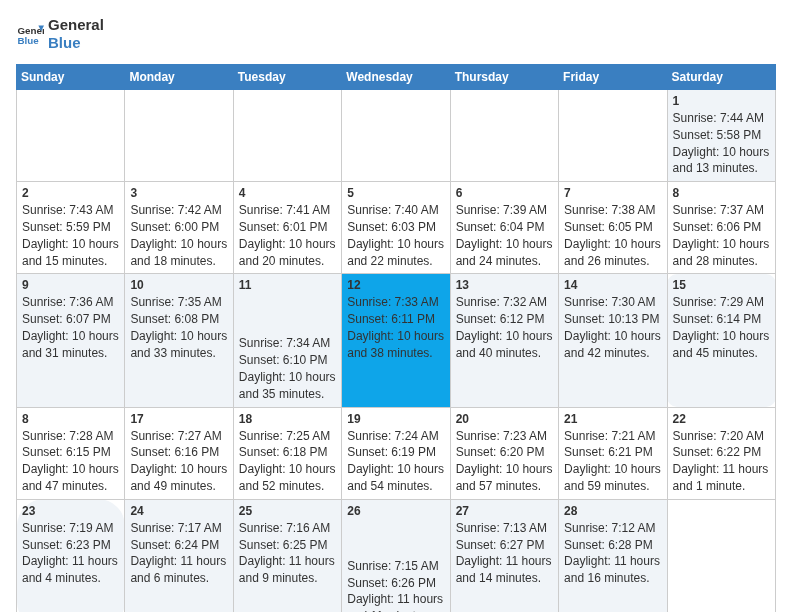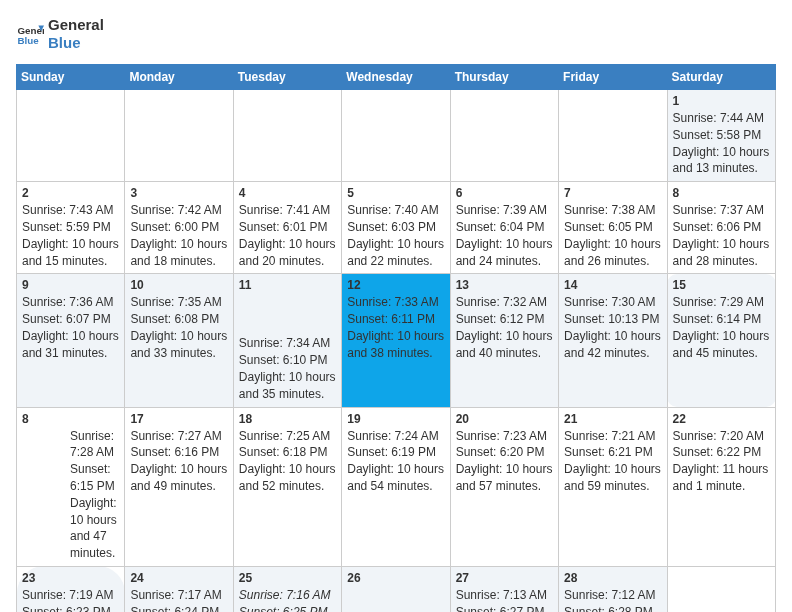--- a/index.html
+++ b/index.html
@@ -211,21 +211,21 @@
         <td style="background-color: rgb(240, 244, 248); border-radius: 10px;">
           <div class="day-num">15</div>
           <div class="day-info" style="white-space: pre-line;">Sunrise: 7:29 AM
 Sunset: 6:14 PM
 Daylight: 10 hours and 45 minutes.</div>
         </td>
       </tr>
       <tr>
         <td style="background-color: rgb(255, 255, 255);">
           <div class="day-num">8</div>
-          <div class="day-info" style="white-space: pre-line; margin-left: 48px;">Sunrise: 7:28 AM
+          <div class="day-info" style="white-space: pre-line;">Sunrise: 7:28 AM
 Sunset: 6:15 PM
 Daylight: 10 hours and 47 minutes.</div>
         </td>
         <td style="background-color: rgb(255, 255, 255);">
           <div class="day-num">17</div>
           <div class="day-info" style="white-space: pre-line;">Sunrise: 7:27 AM
 Sunset: 6:16 PM
 Daylight: 10 hours and 49 minutes.</div>
         </td>
         <td style="background-color: rgb(255, 255, 255);">
@@ -267,21 +267,21 @@
 Daylight: 11 hours and 4 minutes.</div>
         </td>
         <td style="background-color: rgb(240, 244, 248);">
           <div class="day-num">24</div>
           <div class="day-info" style="white-space: pre-line;">Sunrise: 7:17 AM
 Sunset: 6:24 PM
 Daylight: 11 hours and 6 minutes.</div>
         </td>
         <td style="background-color: rgb(240, 244, 248);">
           <div class="day-num">25</div>
-          <div class="day-info" style="white-space: pre-line; font-style: italic;">Sunrise: 7:16 AM
+          <div class="day-info" style="white-space: pre-line;">Sunrise: 7:16 AM
 Sunset: 6:25 PM
 Daylight: 11 hours and 9 minutes.</div>
         </td>
         <td style="background-color: rgb(240, 244, 248);">
           <div class="day-num">26</div>
           <div class="day-info" style="white-space: pre-line; margin-top: 40px;">Sunrise: 7:15 AM
 Sunset: 6:26 PM
 Daylight: 11 hours and 11 minutes.</div>
         </td>
         <td style="background-color: rgb(240, 244, 248);">

